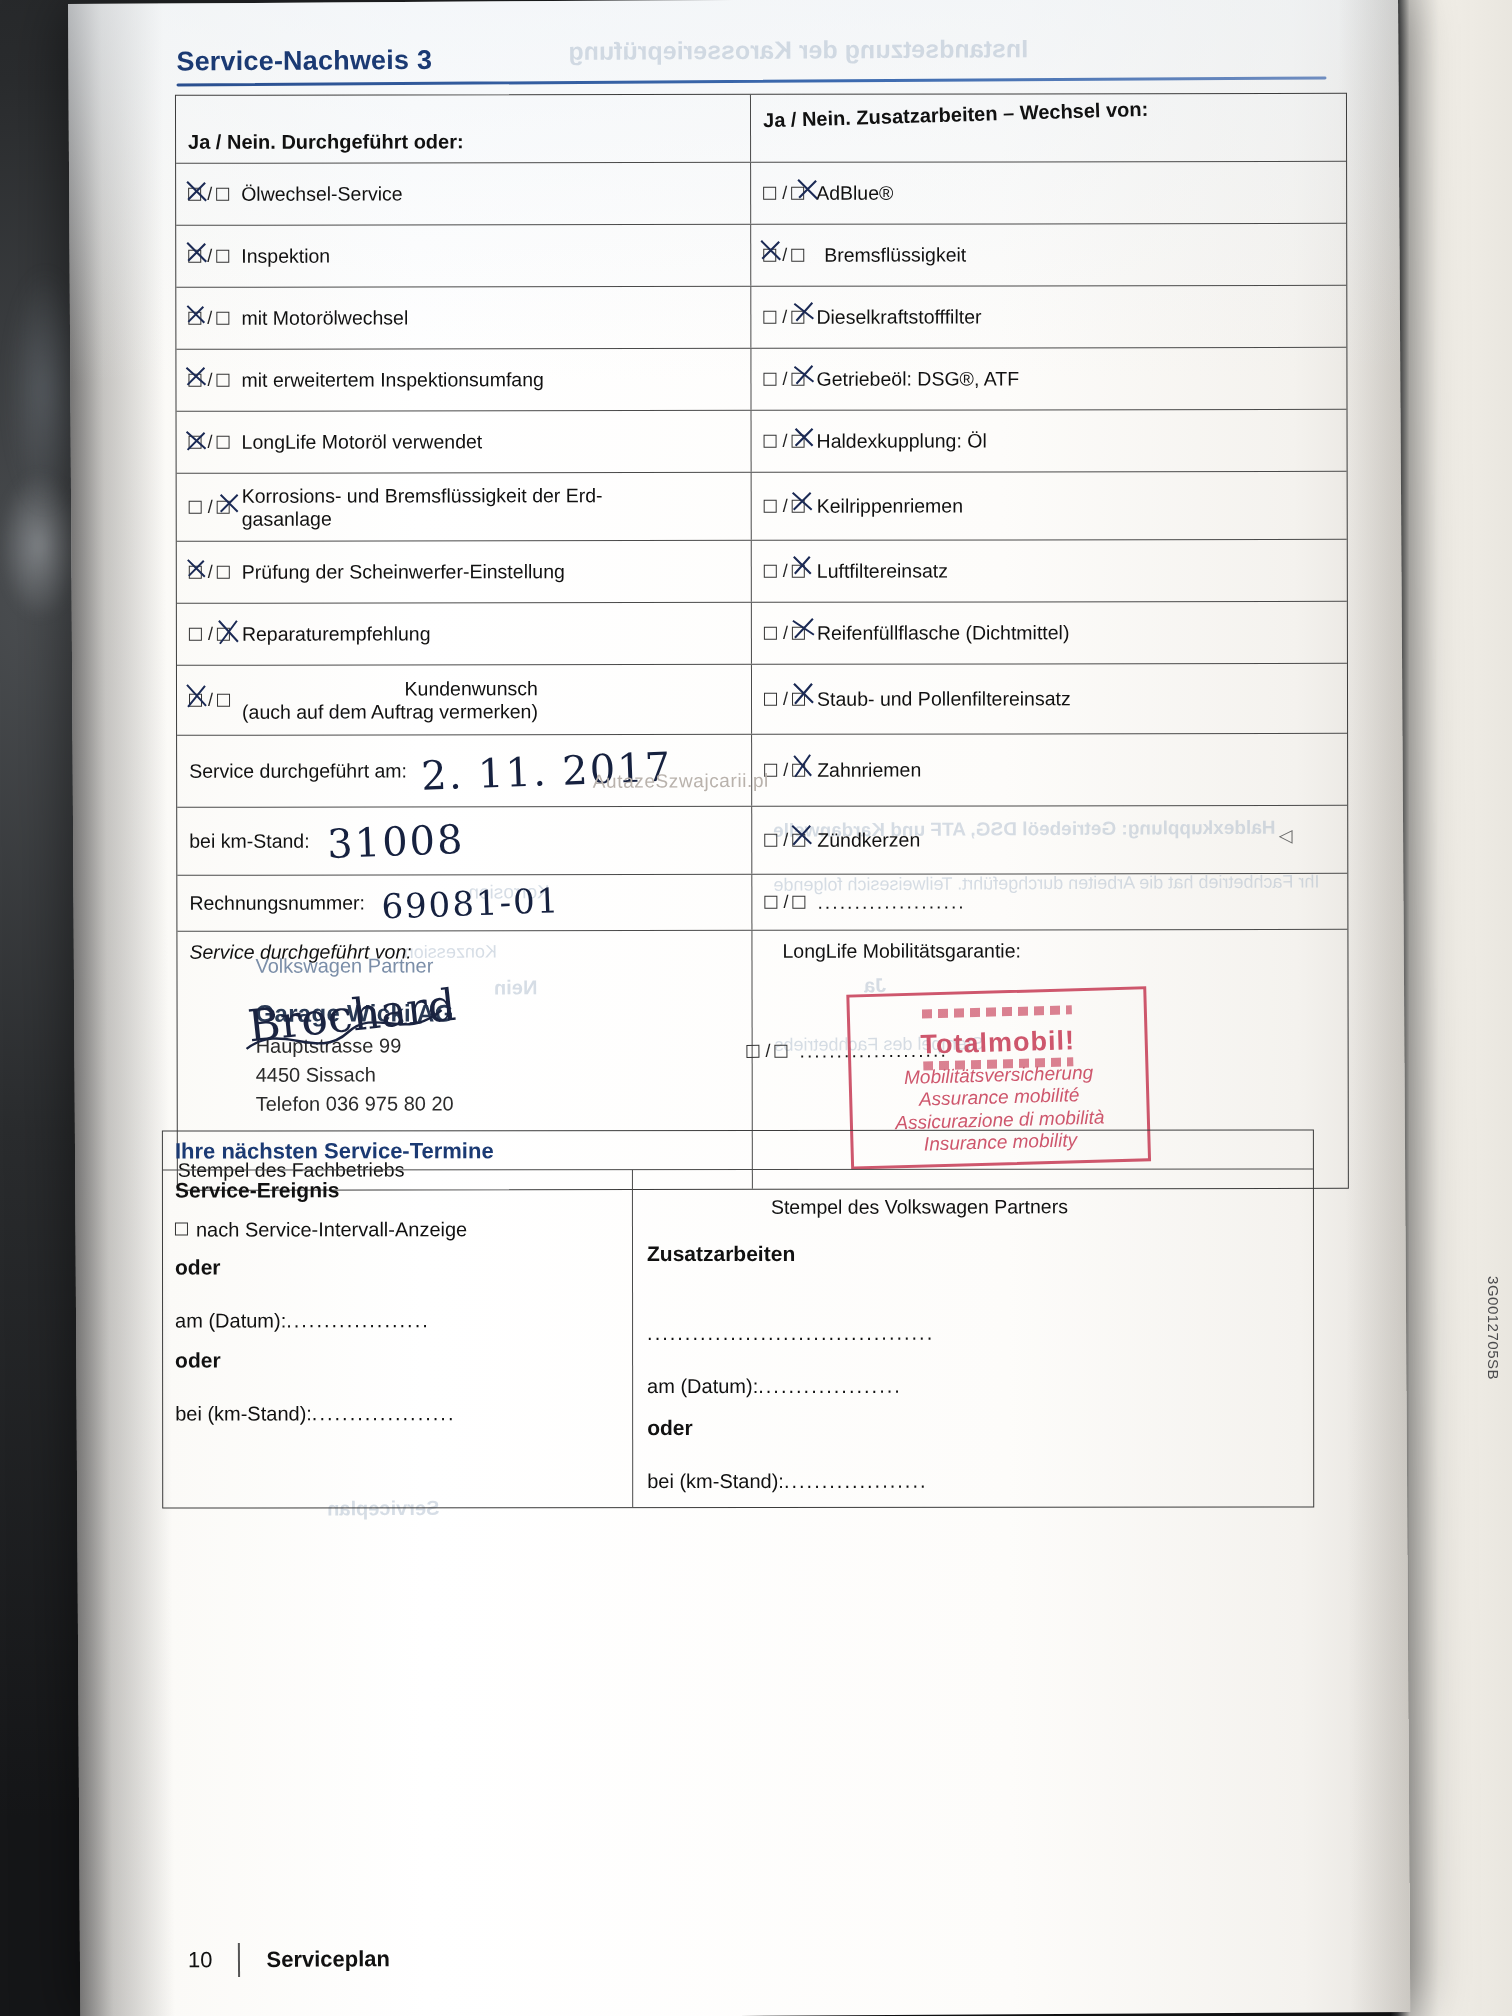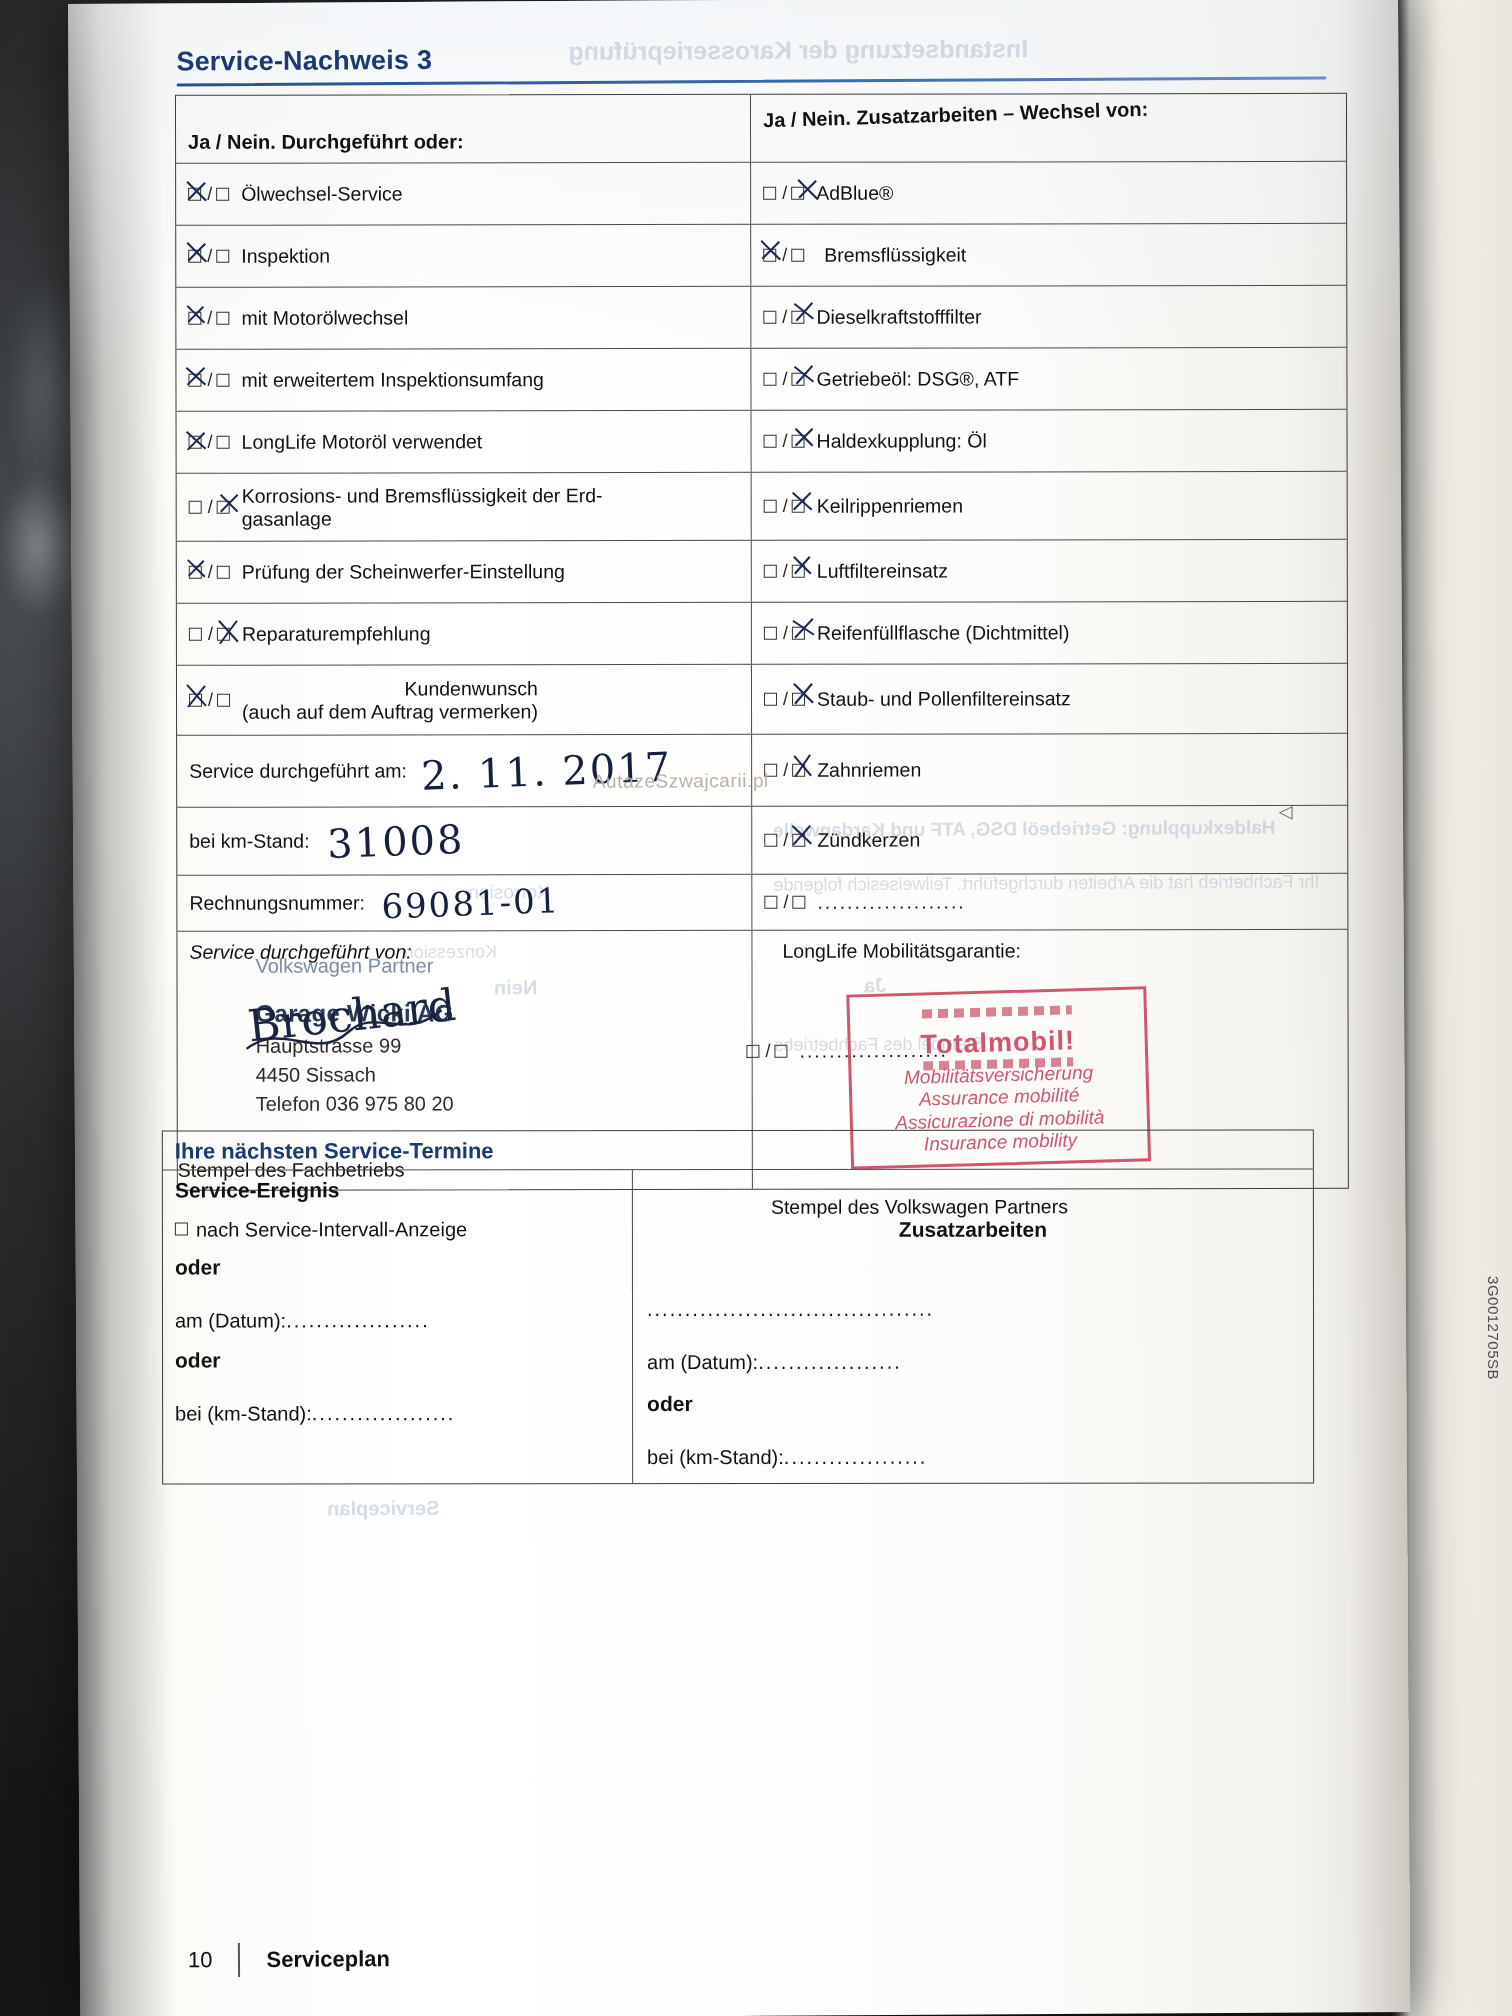--- a/index.html
+++ b/index.html
@@ -563,21 +563,21 @@
           <span class="t" style="margin-left:6px;">nach Service-Intervall-Anzeige</span>
         </div>
         <div class="h" style="margin-top:14px;">oder</div>
         <div class="sp"></div>
         <div class="t"><span>am (Datum):</span><span class="dots">...................</span></div>
         <div class="h" style="margin-top:16px;">oder</div>
         <div class="sp"></div>
         <div class="t"><span>bei (km-Stand):</span><span class="dots">...................</span></div>
       </div>
       <div class="c2">
-        <div class="h" style="margin-top:40px;text-align:center;">Zusatzarbeiten</div>
+        <div class="h" style="margin-top:64px;">Zusatzarbeiten</div>
         <div style="height:56px;"></div>
         <div class="t dots">......................................</div>
         <div class="sp"></div>
         <div class="t"><span>am (Datum):</span><span class="dots">...................</span></div>
         <div class="h" style="margin-top:18px;">oder</div>
         <div class="sp"></div>
         <div class="t"><span>bei (km-Stand):</span><span class="dots">...................</span></div>
       </div>
     </div>
     <div class="tri">◁</div>

